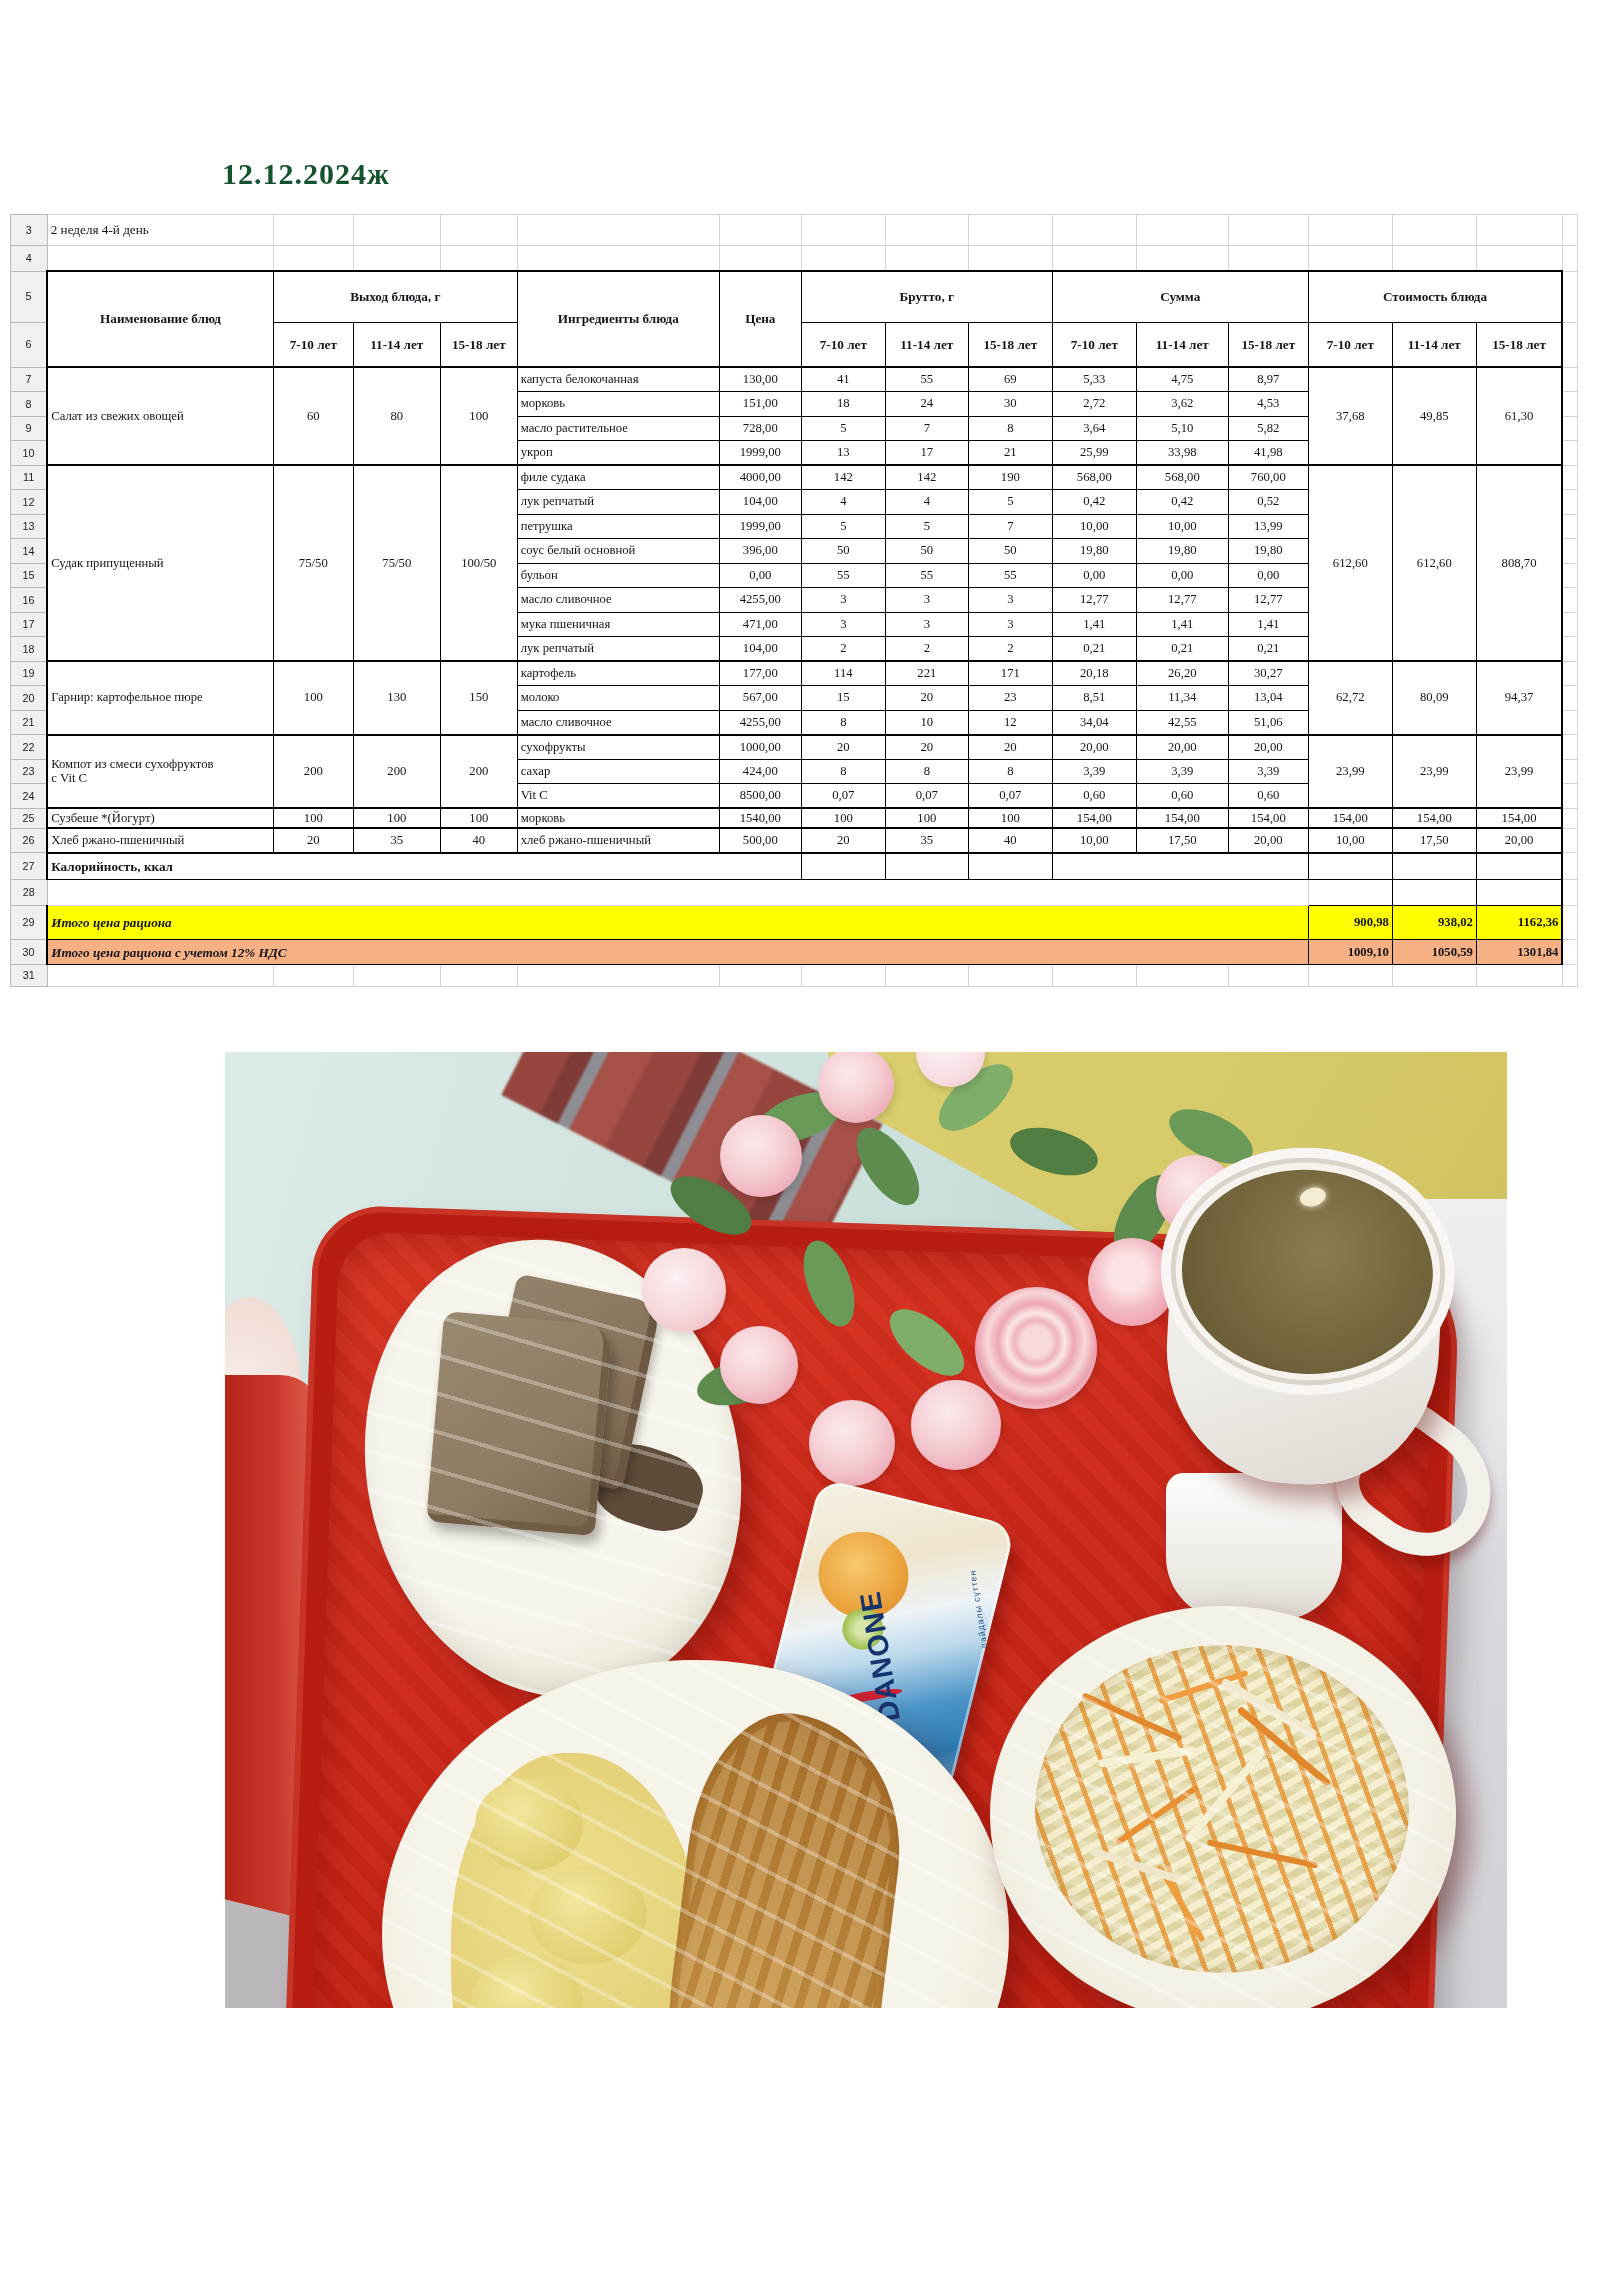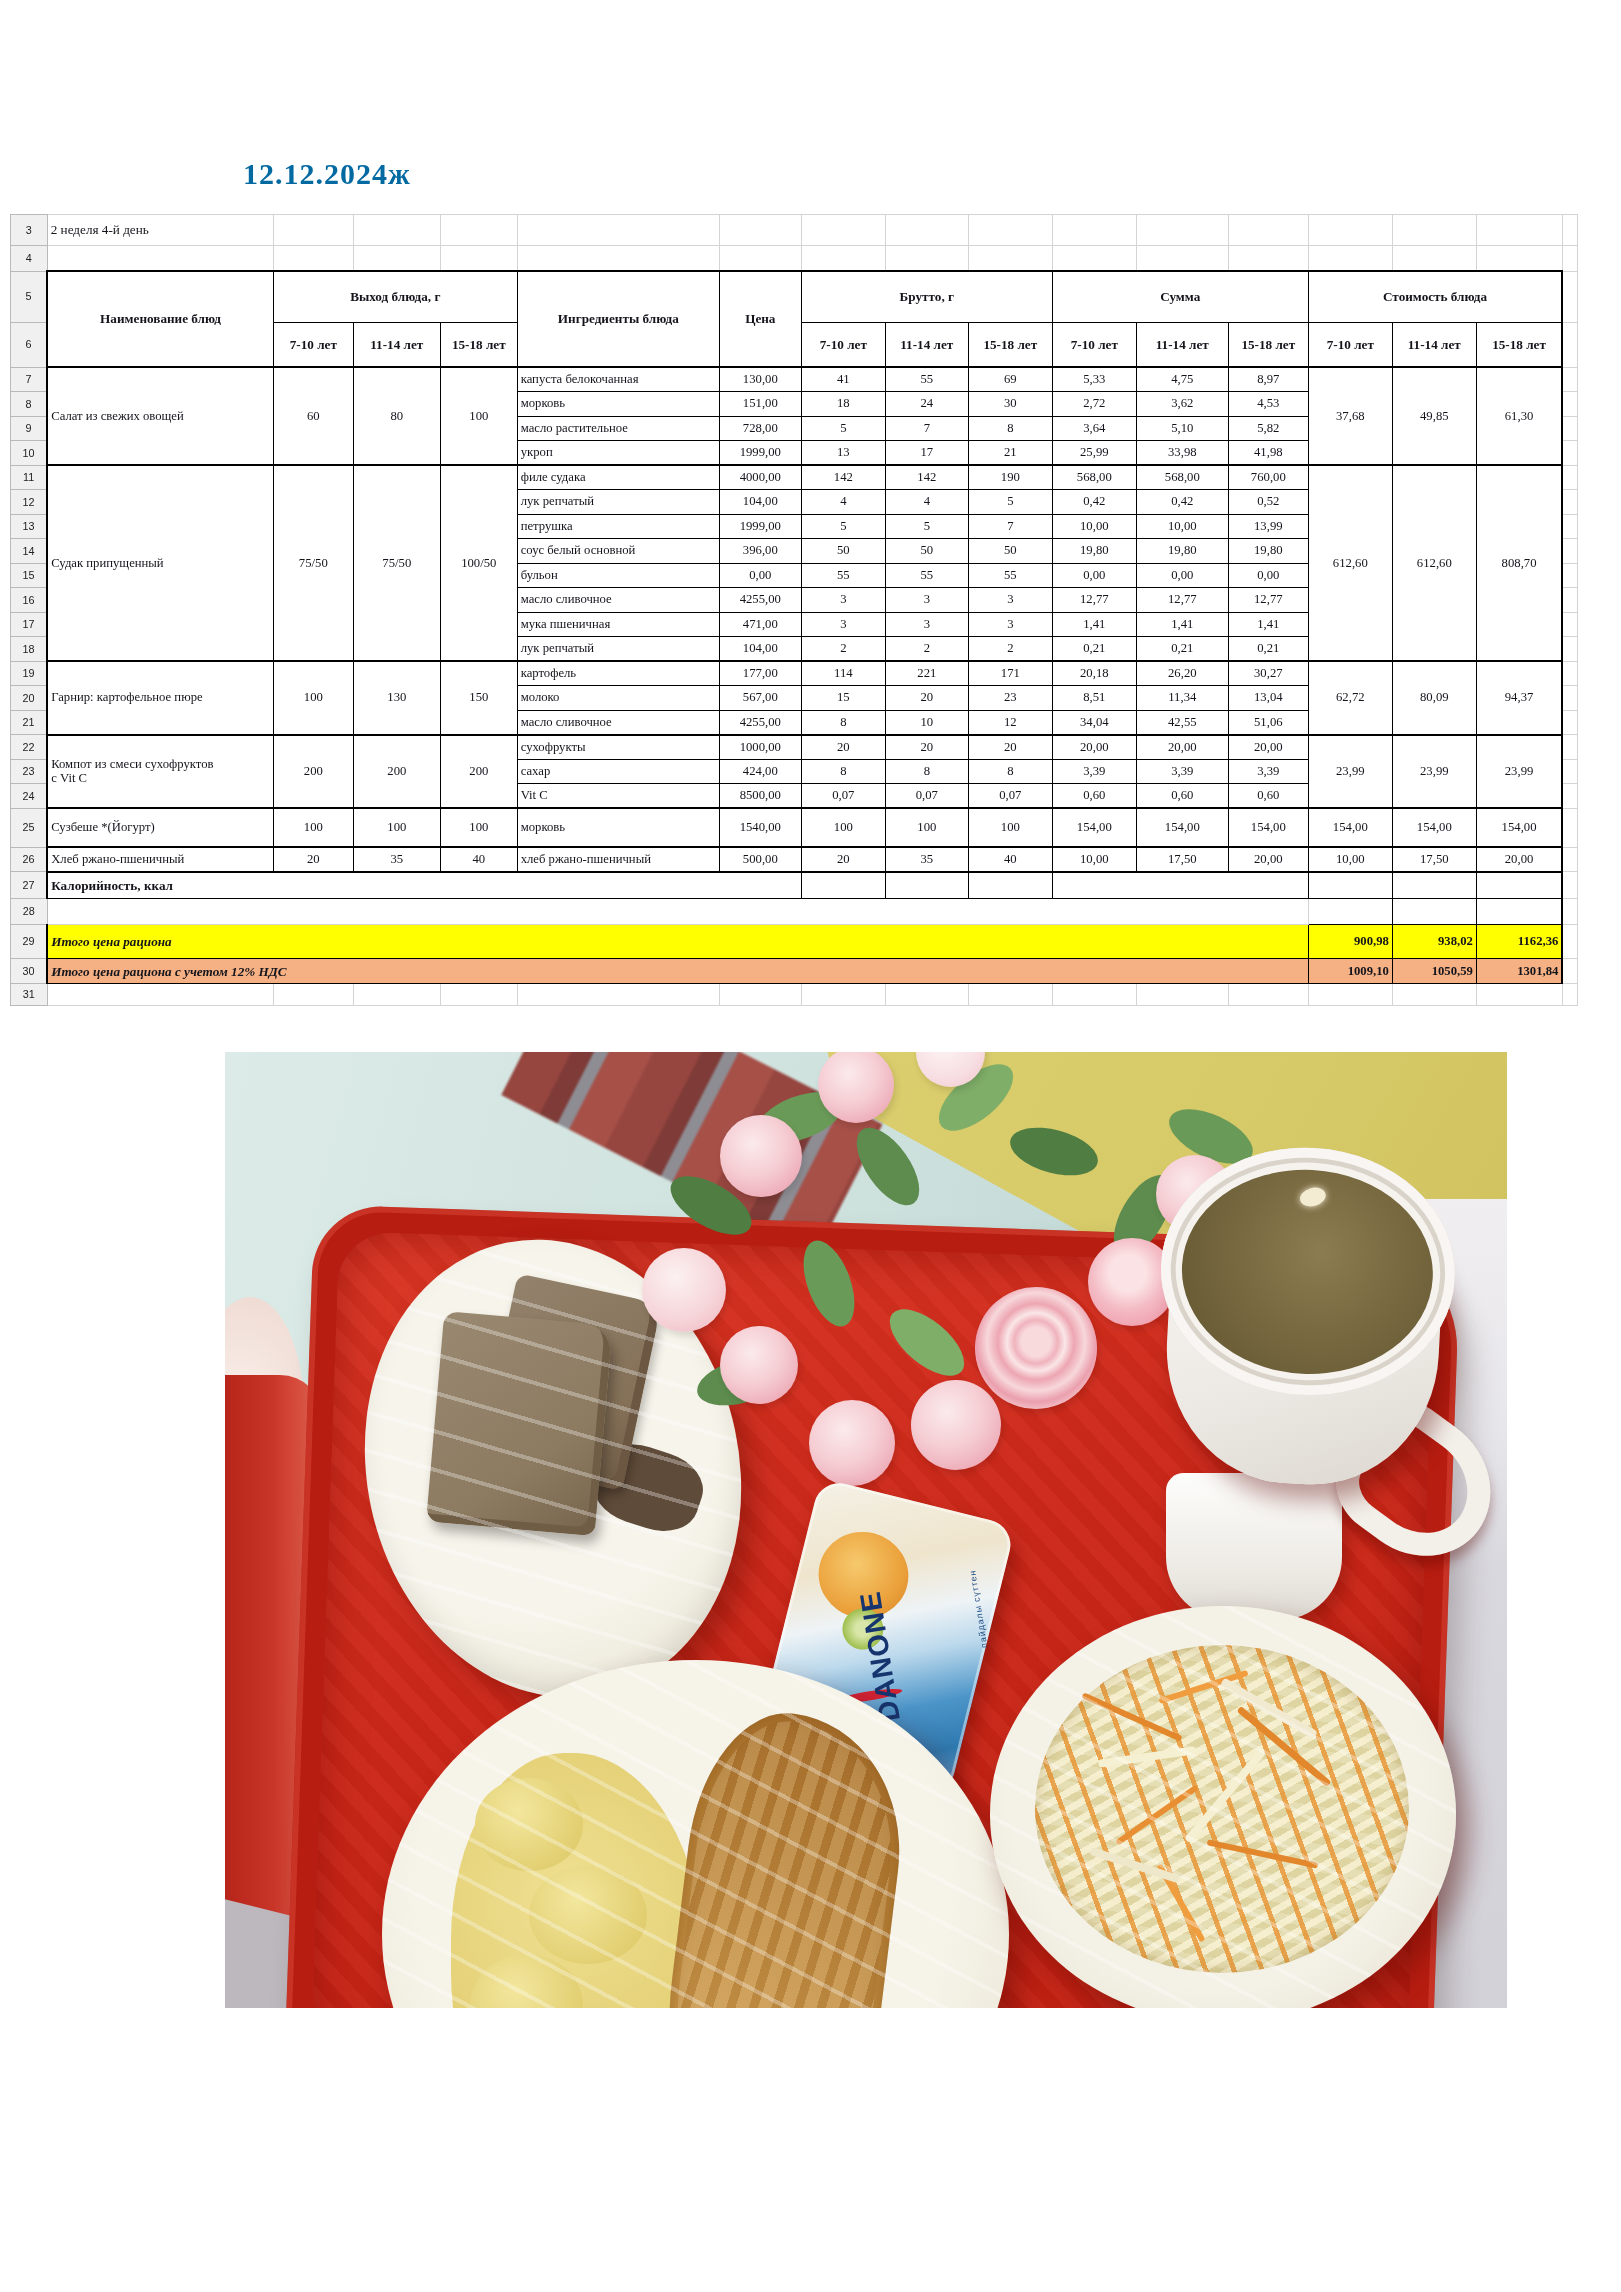--- a/index.html
+++ b/index.html
@@ -1,19 +1,19 @@
 <!DOCTYPE html>
 <html><head>
 <meta charset="utf-8">
 <style>
   html,body{margin:0;padding:0;background:#fff;}
   .page{position:relative;width:1621px;height:2293px;background:#fff;overflow:hidden;
         font-family:"Liberation Serif",serif;color:#111;}
-  .doc-title{position:absolute;left:243px;top:157px;font-size:30px;font-weight:bold;
-        font-family:"Liberation Serif",serif;color:#0369a1;letter-spacing:1px;}
+  .doc-title{position:absolute;left:222px;top:157px;font-size:30px;font-weight:bold;
+        font-family:"Liberation Serif",serif;color:#14532d;letter-spacing:1px;}
   table.sheet{position:absolute;left:9.8px;top:214px;border-collapse:collapse;table-layout:fixed;
         font-family:"Liberation Serif",serif;color:#14141c;}
   table.sheet td{padding:0 2.9px;overflow:hidden;vertical-align:middle;line-height:1.15;}
   td.c{border:1px solid #000;font-size:12.7px;background:#fff;}
   td.hdr{border:1px solid #000;font-weight:bold;text-align:center;font-size:13.2px;background:#fff;}
   td.T2{border-top-width:2px}td.L2{border-left-width:2px}td.R2{border-right-width:2px}
   td.rn{background:#f0f0f0;border:1px solid #b9b9b9;font-family:"Liberation Sans",sans-serif;
         font-size:10.8px;color:#222;text-align:center;padding:0;}
   td.ghost{border:1px solid #d4d4d4;background:#fff;}
   td.wk{font-weight:normal;font-size:13.2px;text-align:left;white-space:nowrap;}
@@ -461,21 +461,21 @@
       <td class="c num">8500,00</td>
       <td class="c num">0,07</td>
       <td class="c num">0,07</td>
       <td class="c num">0,07</td>
       <td class="c num">0,60</td>
       <td class="c num">0,60</td>
       <td class="c num">0,60</td>
       <td class="ghost"></td>
     </tr>
 
-    <tr style="height:39px">
+    <tr style="height:20px">
       <td class="rn">25</td>
       <td class="c name L2 T2">
         <div>Сузбеше *(Йогурт)</div>
       </td>
       <td class="c num top T2">100</td>
       <td class="c num top T2">100</td>
       <td class="c num top T2">100</td>
       <td class="c ing T2">морковь</td>
       <td class="c num T2">1540,00</td>
       <td class="c num T2">100</td>

